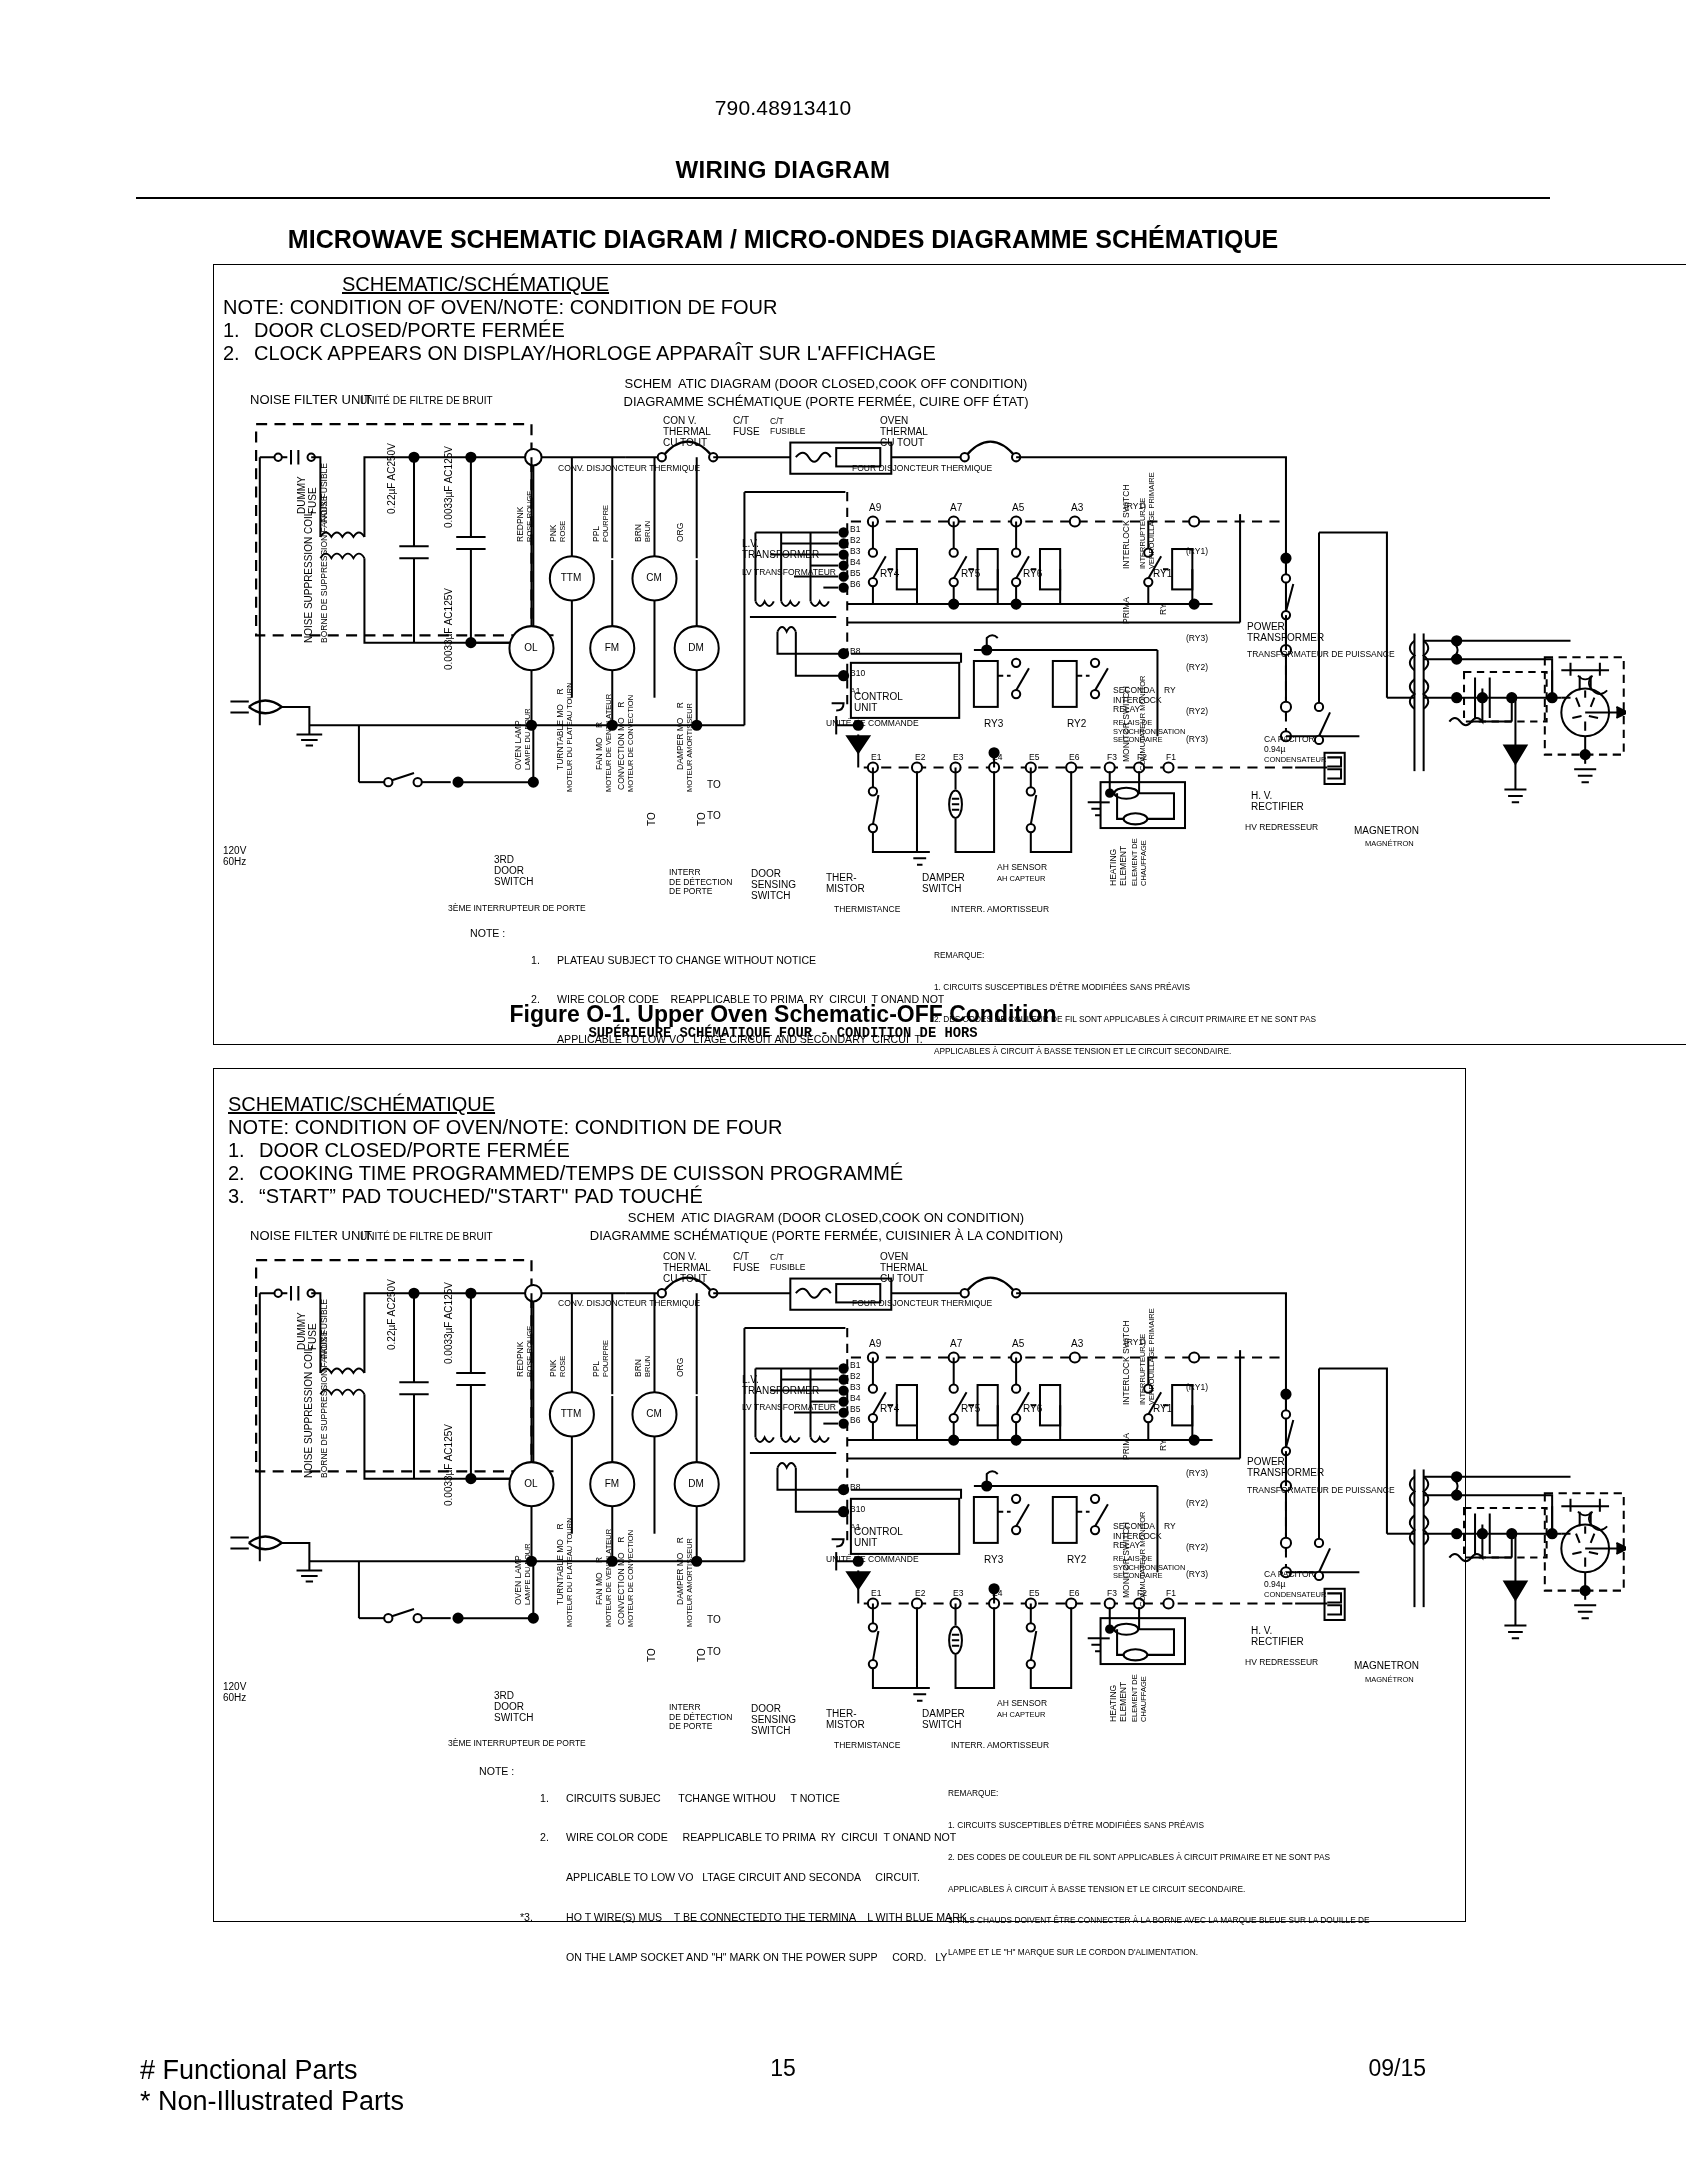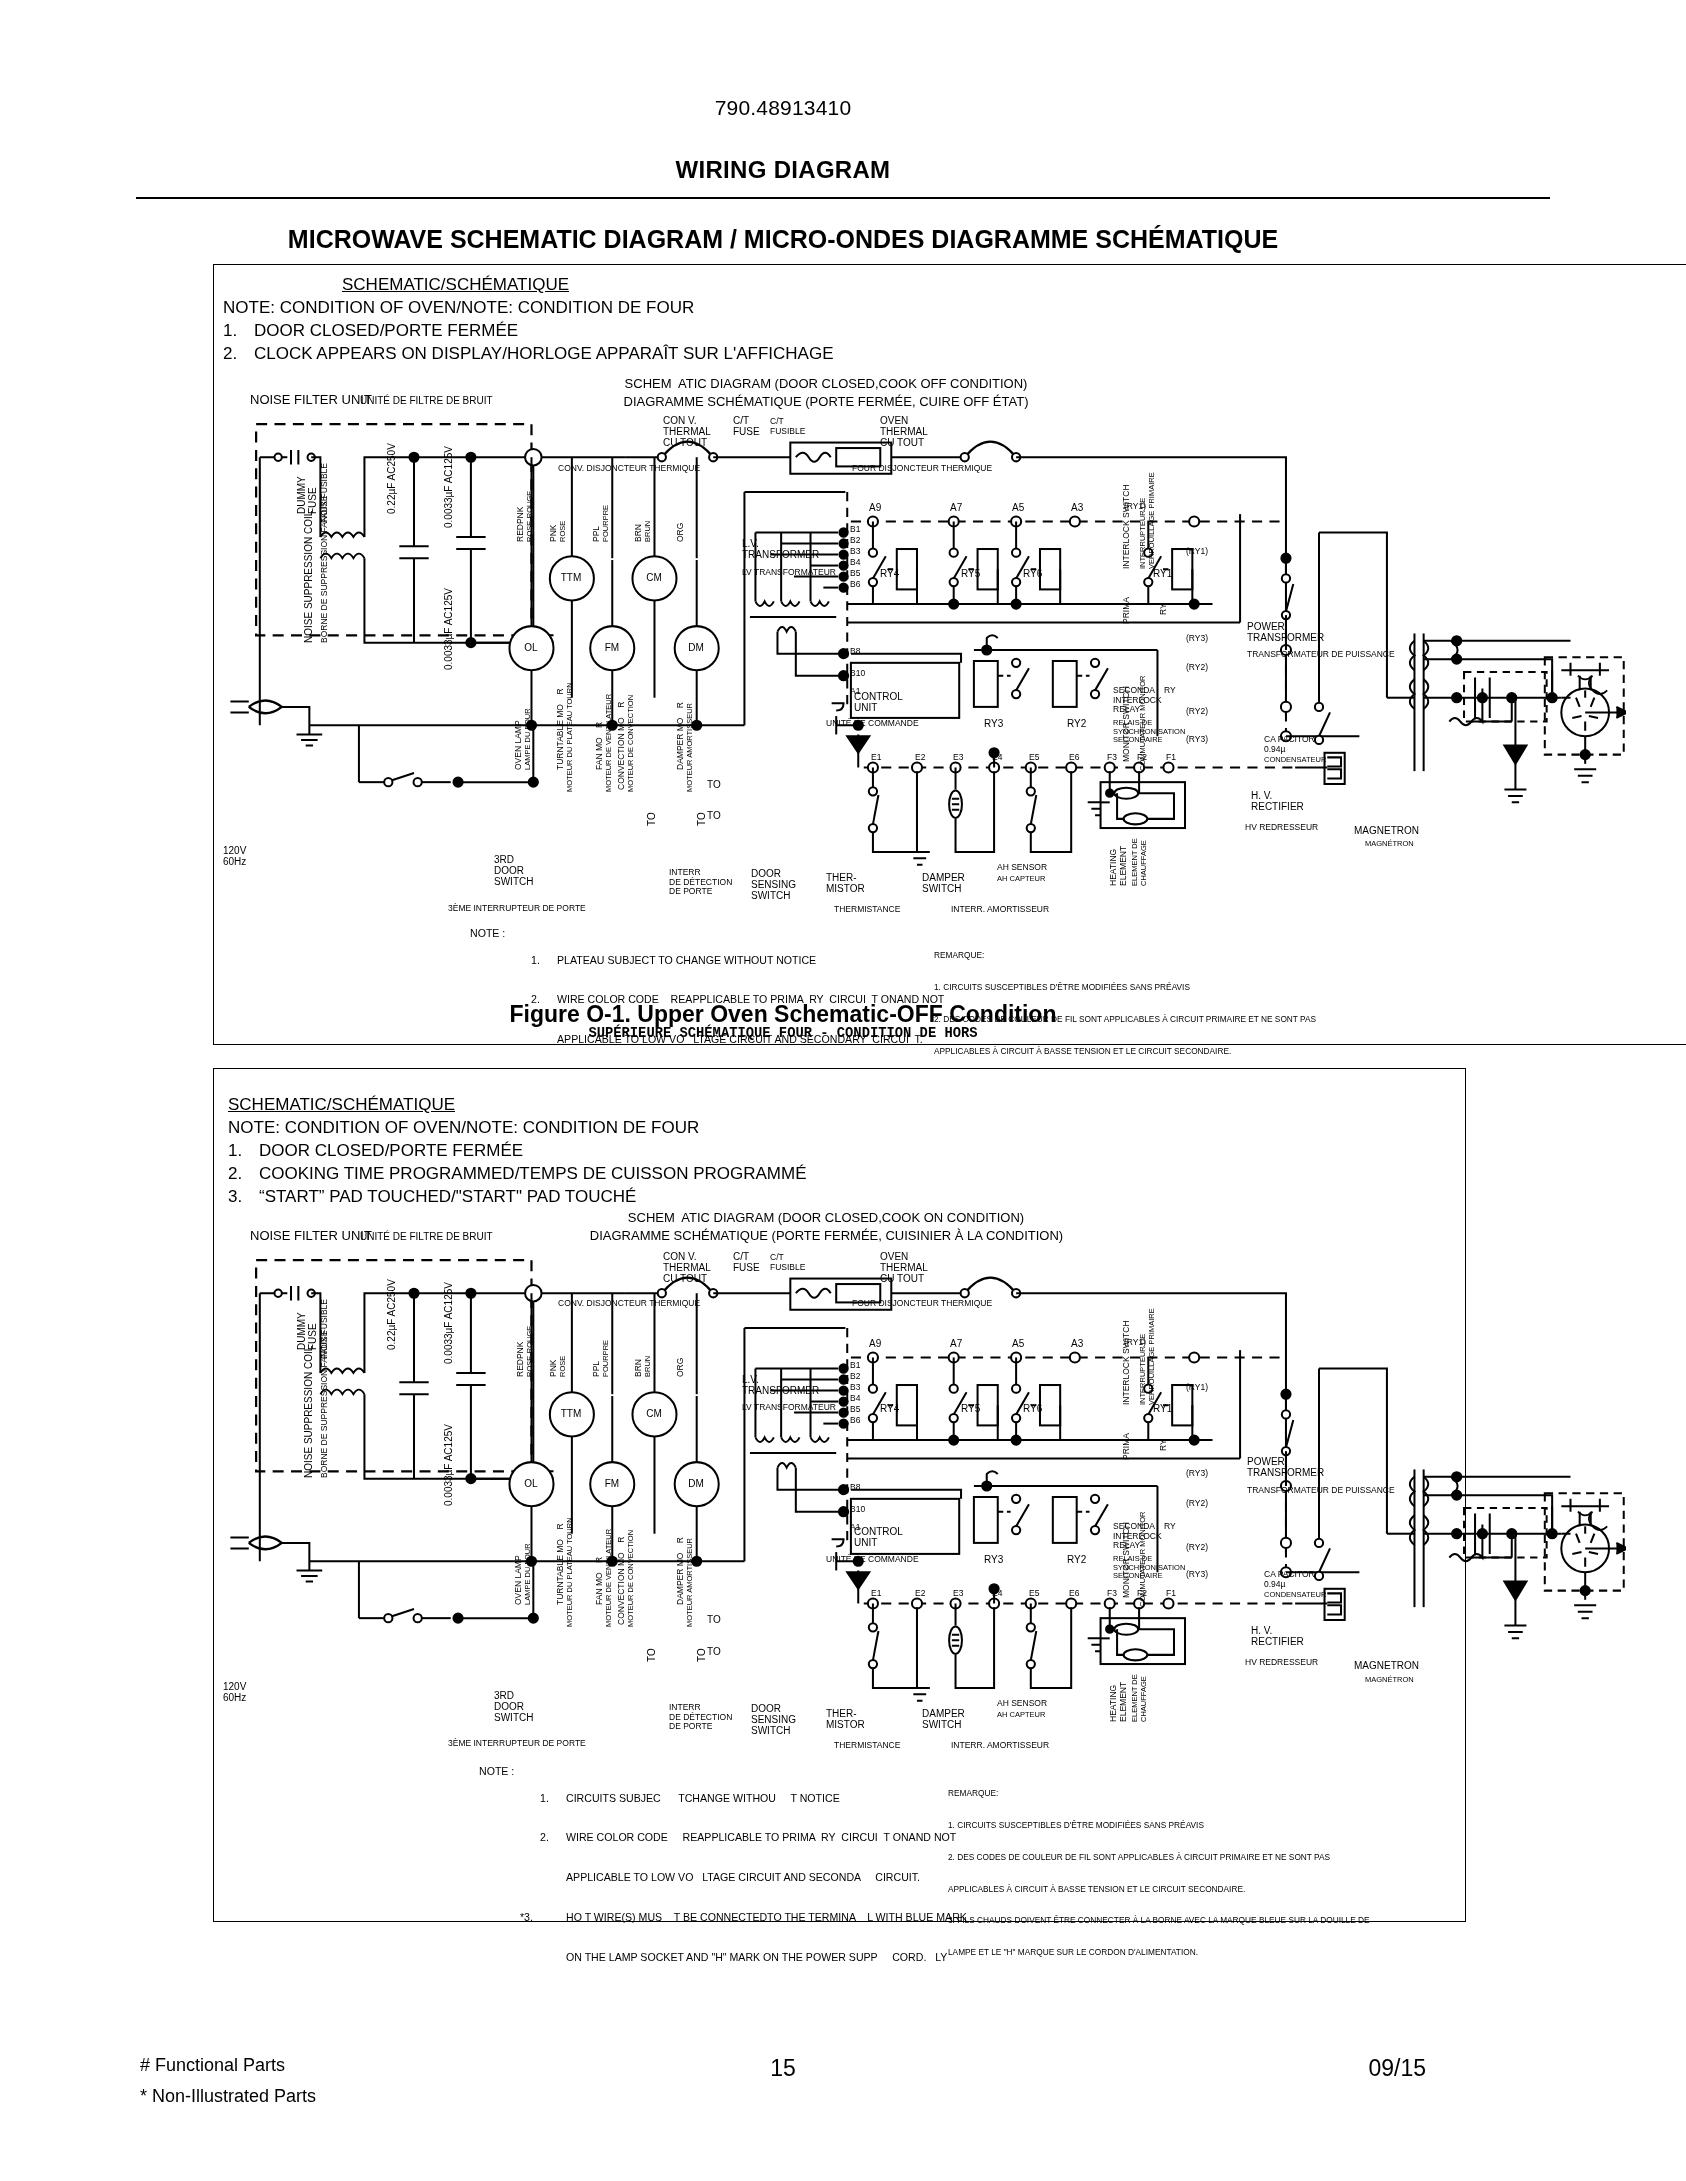--- a/index.html
+++ b/index.html
@@ -27,21 +27,21 @@
   }
   .section-title {
     position: absolute; top: 225px; left: 0; width: 100%;
     text-align: center; font-size: 25px; font-weight: bold;
   }
 
   
   .figure-box { position: absolute; border: 1.8px solid #000; background:#fff; }
 
   
-  .notes { position: absolute; font-size: 17px; line-height: 23px; white-space: nowrap; }
+  .notes { position: absolute; font-size: 20px; line-height: 23px; white-space: nowrap; }
   .notes .u { text-decoration: underline; }
   .notes-row { display: flex; }
   .notes-num { width: 31px; flex: 0 0 31px; }
 
   
   .lbl { position: absolute; font-size: 11.5px; line-height: 12.4px; white-space: pre; }
   .lbl.c { text-align: center; }
   .lbl.sm { font-size: 10px; line-height: 11px; }
   .lbl.xs { font-size: 8.5px; line-height: 9.6px; }
   .lbl.xxs { font-size: 7.5px; line-height: 8.6px; }
@@ -51,21 +51,21 @@
   .fig-caption-en {
     position: absolute; width: 100%; text-align: center;
     font-size: 23px; font-weight: bold;
   }
   .fig-caption-fr {
     position: absolute; width: 100%; text-align: center;
     font-size: 13.8px; font-weight: bold;
   }
 
   
-  .footer-left { position: absolute; left: 140px; font-size: 18px; text-align: center; }
+  .footer-left { position: absolute; left: 140px; font-size: 27px; text-align: center; }
   .footer-center { position: absolute; left: 0; width: 100%; text-align: center; font-size: 23px; }
   .footer-right { position: absolute; right: 140px; font-size: 23px; }
 
   svg { display: block; }
   .sch { position: absolute; }
 </style>
 </head>
 <body>
 
 <div class="page">

